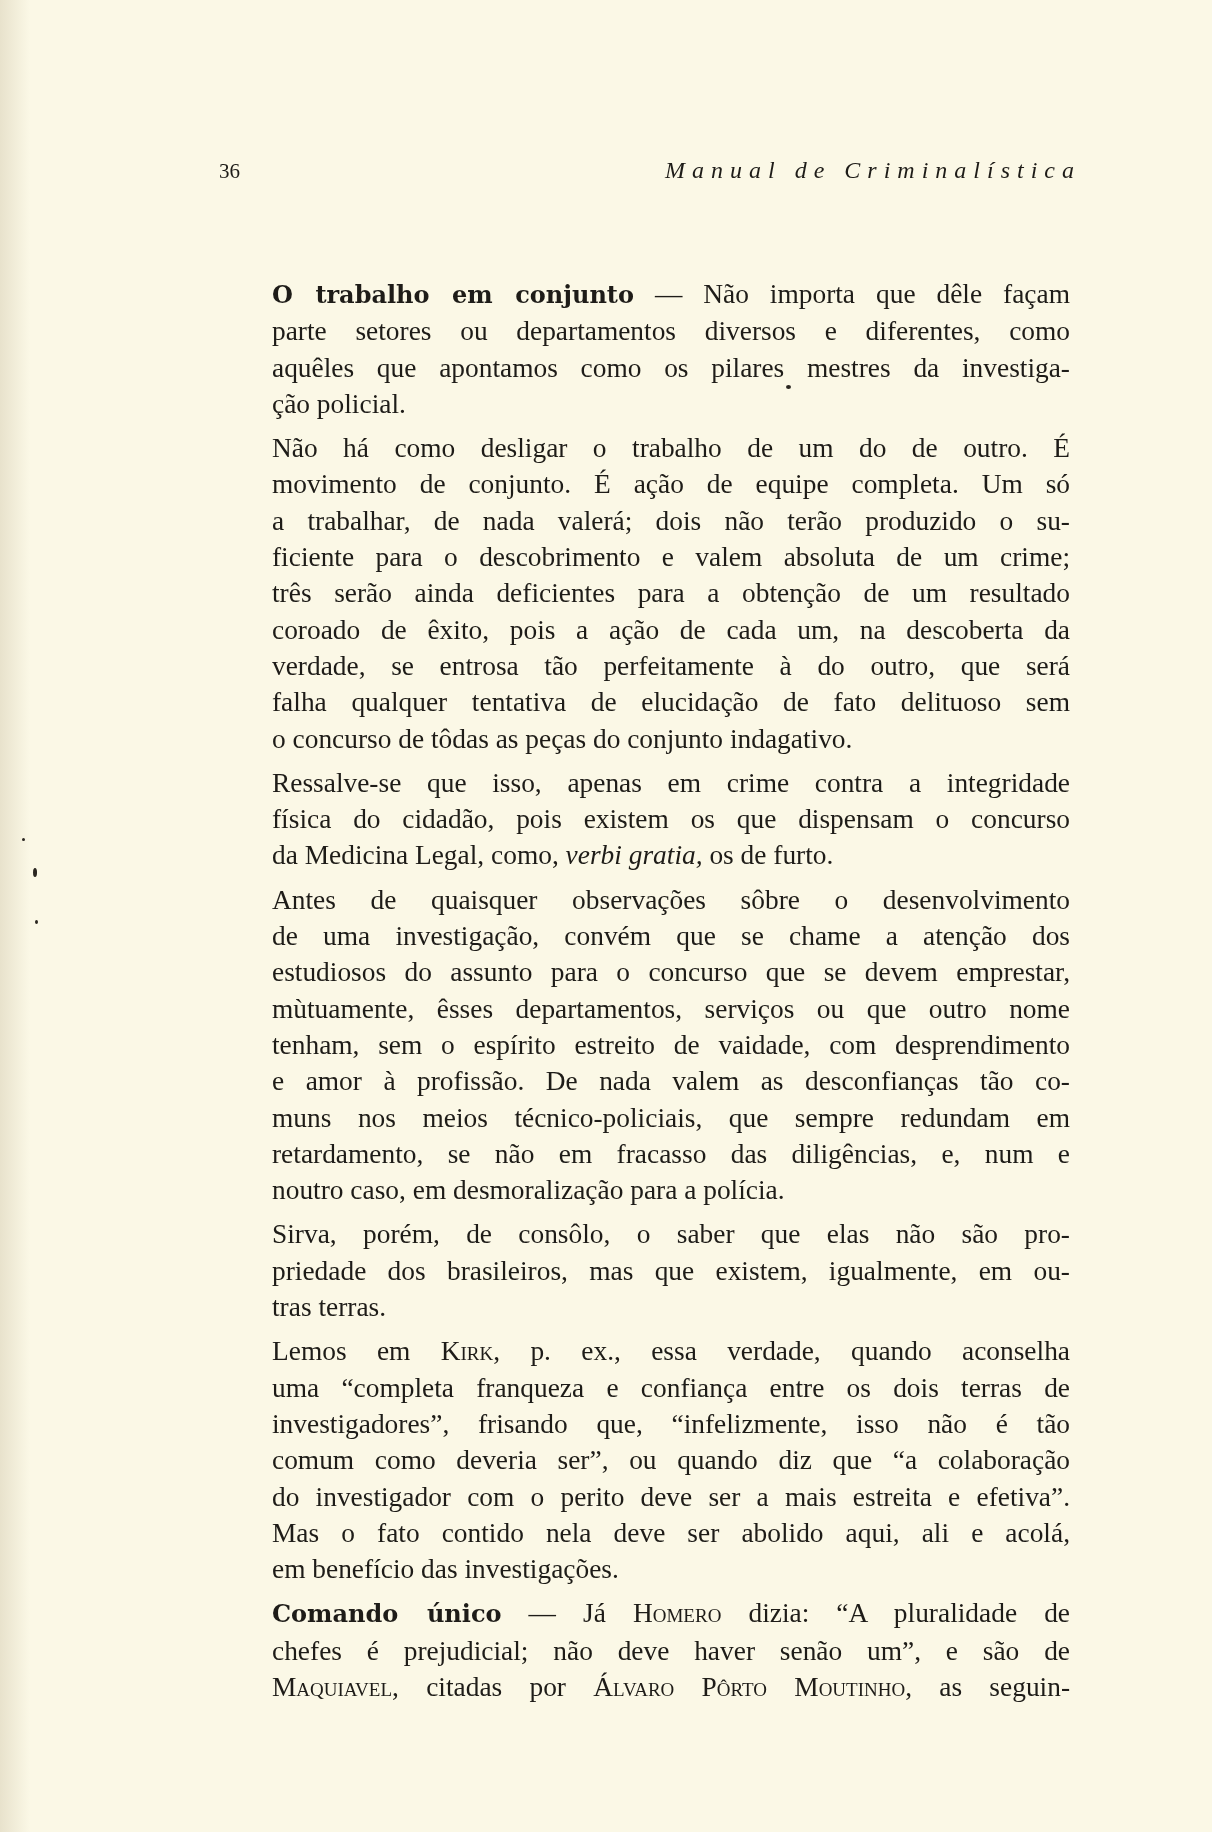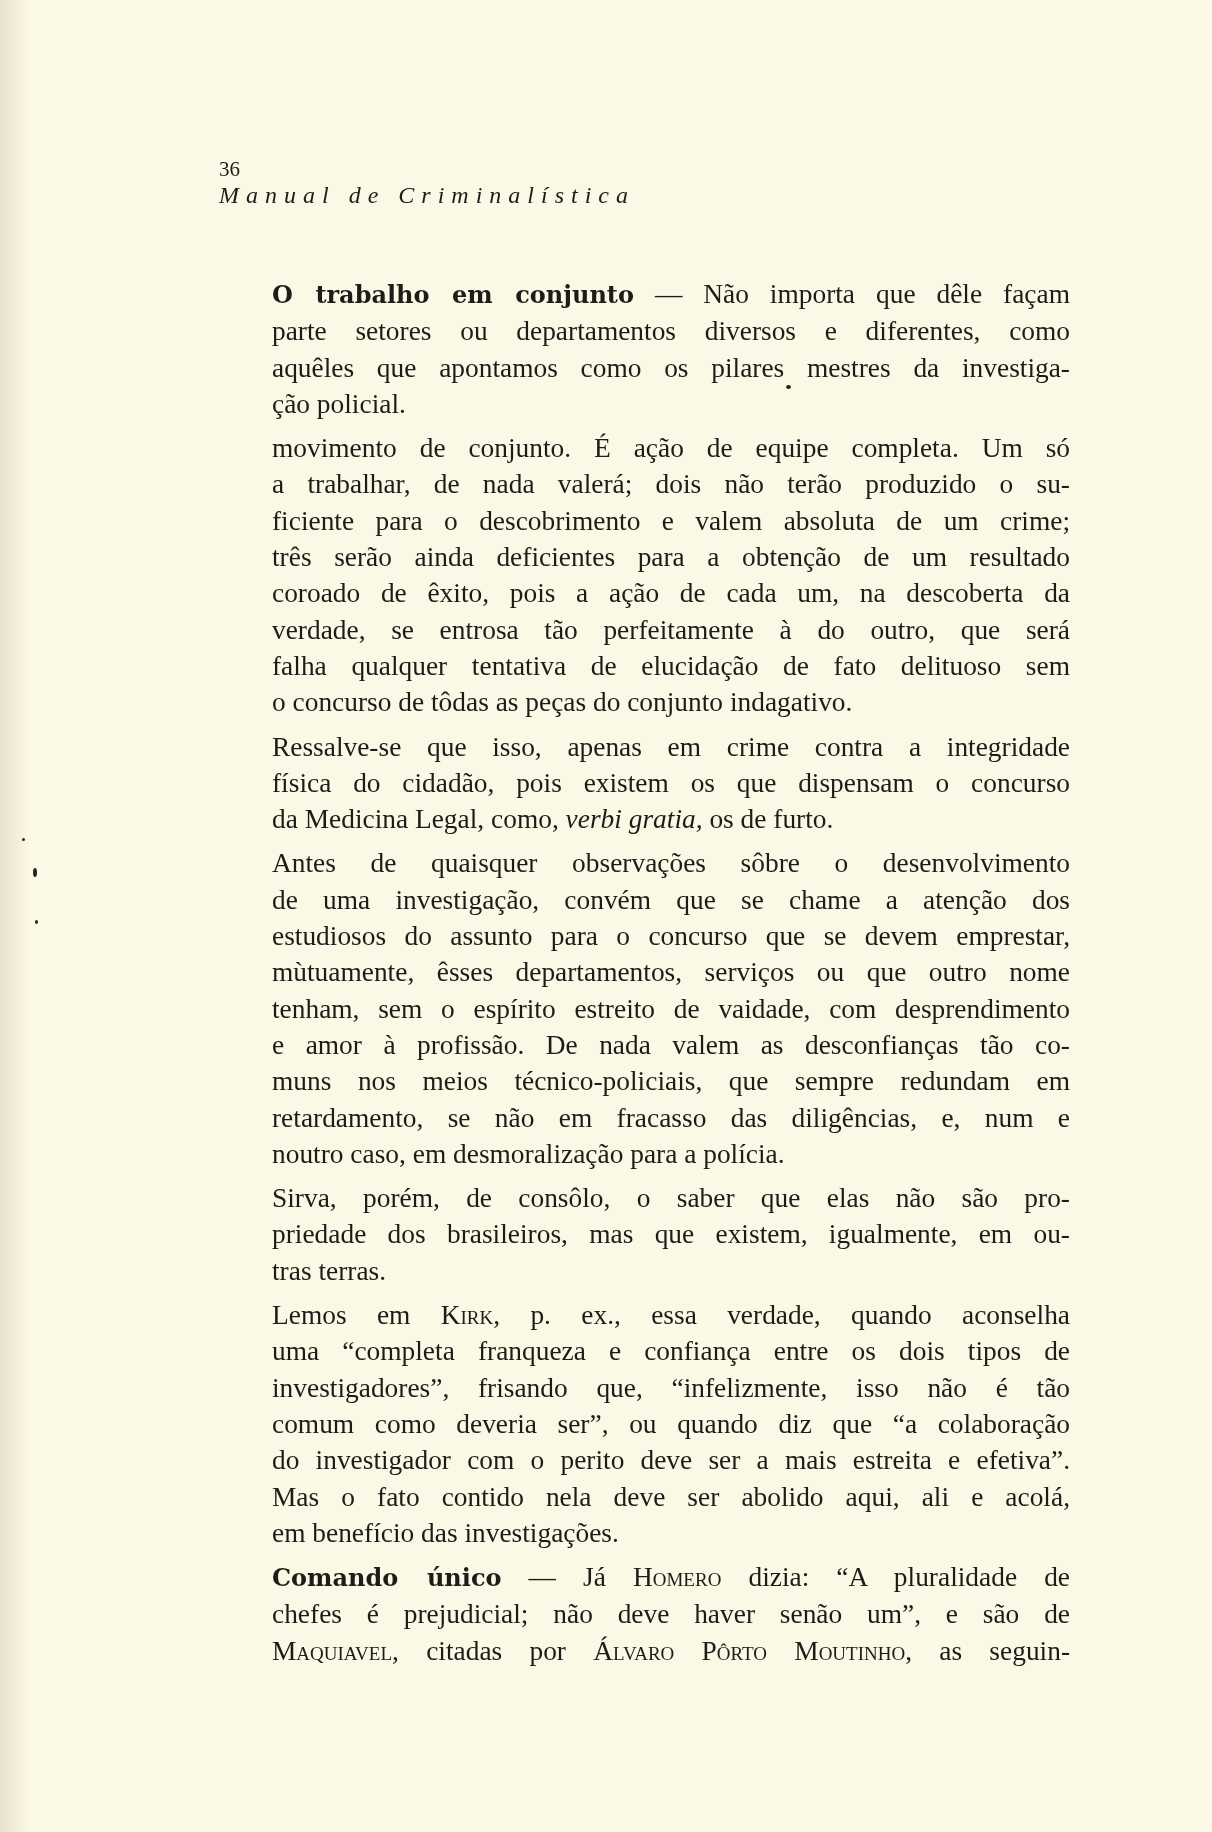--- a/index.html
+++ b/index.html
@@ -9,21 +9,21 @@
     position: relative; overflow: hidden;
     font-family: "DejaVu Serif", "Liberation Serif", serif;
     color: #1e1c18;
   }
   .page-shade {
     position: absolute; left: 0; top: 0; width: 30px; height: 1832px;
     background: linear-gradient(to right, #e8e2cc, #fbf8e6);
   }
   .running-head {
     position: absolute; top: 157px; left: 219px; width: 862px;
-    display: flex; justify-content: space-between; align-items: baseline; flex-direction: column;
+    display: flex; justify-content: space-between; align-items: baseline;
   }
   .page-number { font-size: 21px; font-family: "Liberation Serif", serif; }
   .running-title {
     font-style: italic; font-size: 24px; letter-spacing: 7px;
     font-family: "Liberation Serif", serif;
   }
   .body-text {
     position: absolute; top: 268px; left: 218px; width: 852px;
     font-family: "Liberation Serif", serif;
     font-size: 27.4px; line-height: 36.3px;
@@ -50,20 +50,21 @@
 <div class="body-text">
 
   <p class="para">
     <span class="line"><span class="lead">O trabalho em conjunto</span><span> — Não importa que dêle façam</span></span>
     <span class="line">parte setores ou departamentos diversos e diferentes, como</span>
     <span class="line">aquêles que apontamos como os pilares mestres da investiga-</span>
     <span class="line last">ção policial.</span>
   </p>
 
   <p class="para">
+    <span class="line">Não há como desligar o trabalho de um do de outro. É</span>
     <span class="line">movimento de conjunto. É ação de equipe completa. Um só</span>
     <span class="line">a trabalhar, de nada valerá; dois não terão produzido o su-</span>
     <span class="line">ficiente para o descobrimento e valem absoluta de um crime;</span>
     <span class="line">três serão ainda deficientes para a obtenção de um resultado</span>
     <span class="line">coroado de êxito, pois a ação de cada um, na descoberta da</span>
     <span class="line">verdade, se entrosa tão perfeitamente à do outro, que será</span>
     <span class="line">falha qualquer tentativa de elucidação de fato delituoso sem</span>
     <span class="line last">o concurso de tôdas as peças do conjunto indagativo.</span>
   </p>
 
@@ -86,21 +87,21 @@
   </p>
 
   <p class="para">
     <span class="line">Sirva, porém, de consôlo, o saber que elas não são pro-</span>
     <span class="line">priedade dos brasileiros, mas que existem, igualmente, em ou-</span>
     <span class="line last">tras terras.</span>
   </p>
 
   <p class="para">
     <span class="line"><span>Lemos em </span><span class="sc">Kirk</span><span>, p. ex., essa verdade, quando aconselha</span></span>
-    <span class="line">uma “completa franqueza e confiança entre os dois tipos de</span>
+    <span class="line">uma “completa franqueza e confiança entre os dois terras de</span>
     <span class="line">investigadores”, frisando que, “infelizmente, isso não é tão</span>
     <span class="line">comum como deveria ser”, ou quando diz que “a colaboração</span>
     <span class="line">do investigador com o perito deve ser a mais estreita e efetiva”.</span>
     <span class="line">Mas o fato contido nela deve ser abolido aqui, ali e acolá,</span>
     <span class="line last">em benefício das investigações.</span>
   </p>
 
   <p class="para">
     <span class="line"><span class="lead">Comando único</span><span> — Já </span><span class="sc">Homero</span><span> dizia: “A pluralidade de</span></span>
     <span class="line">chefes é prejudicial; não deve haver senão um”, e são de</span>

